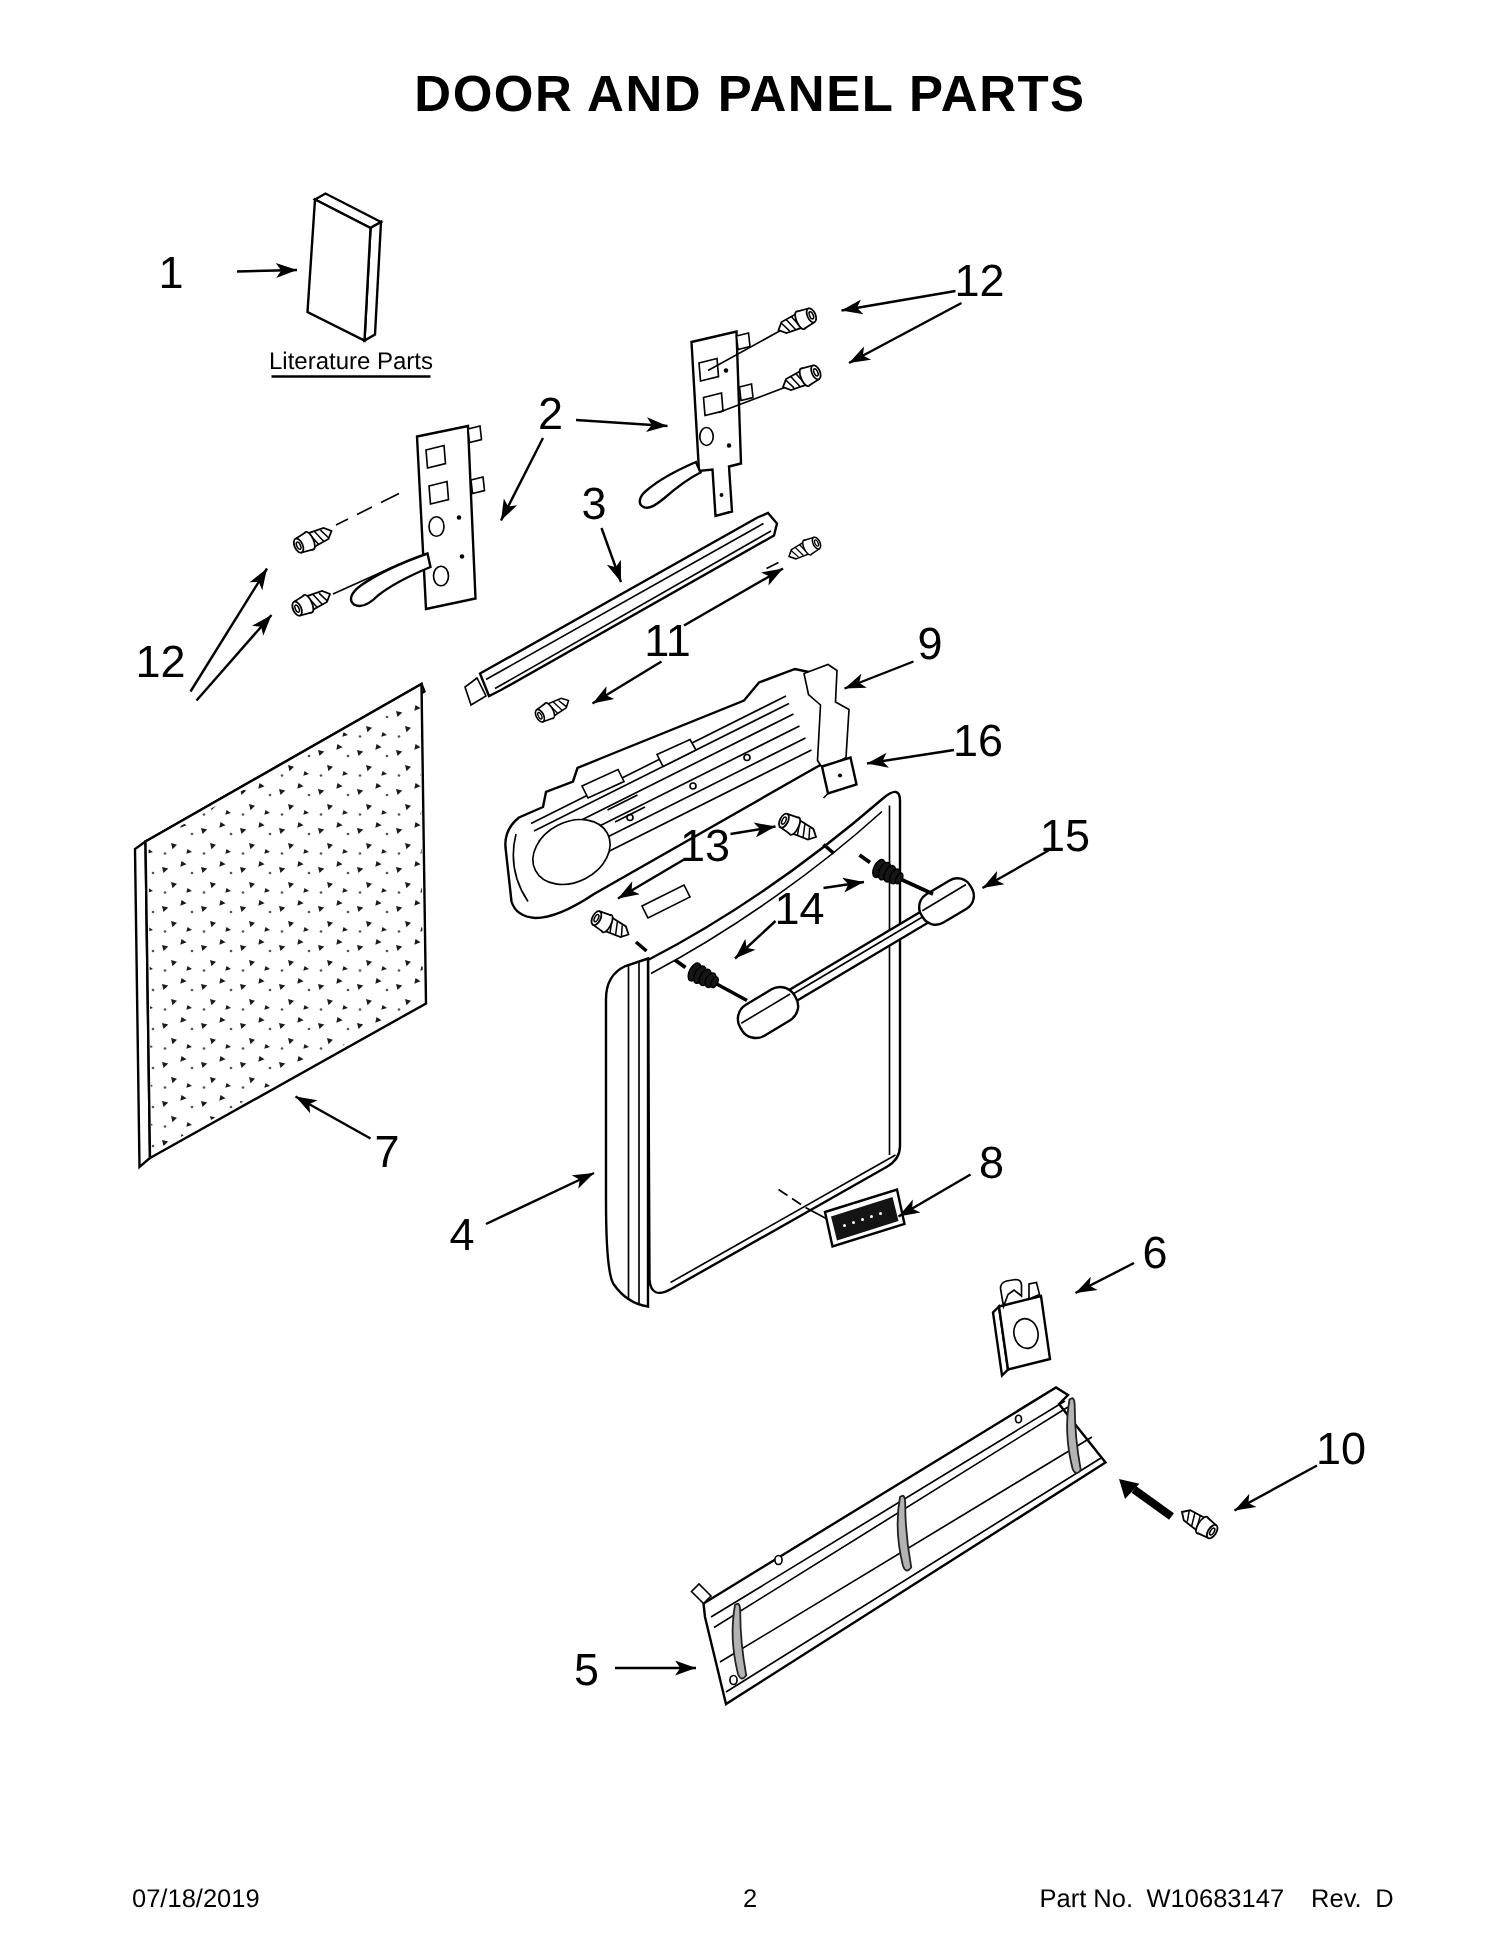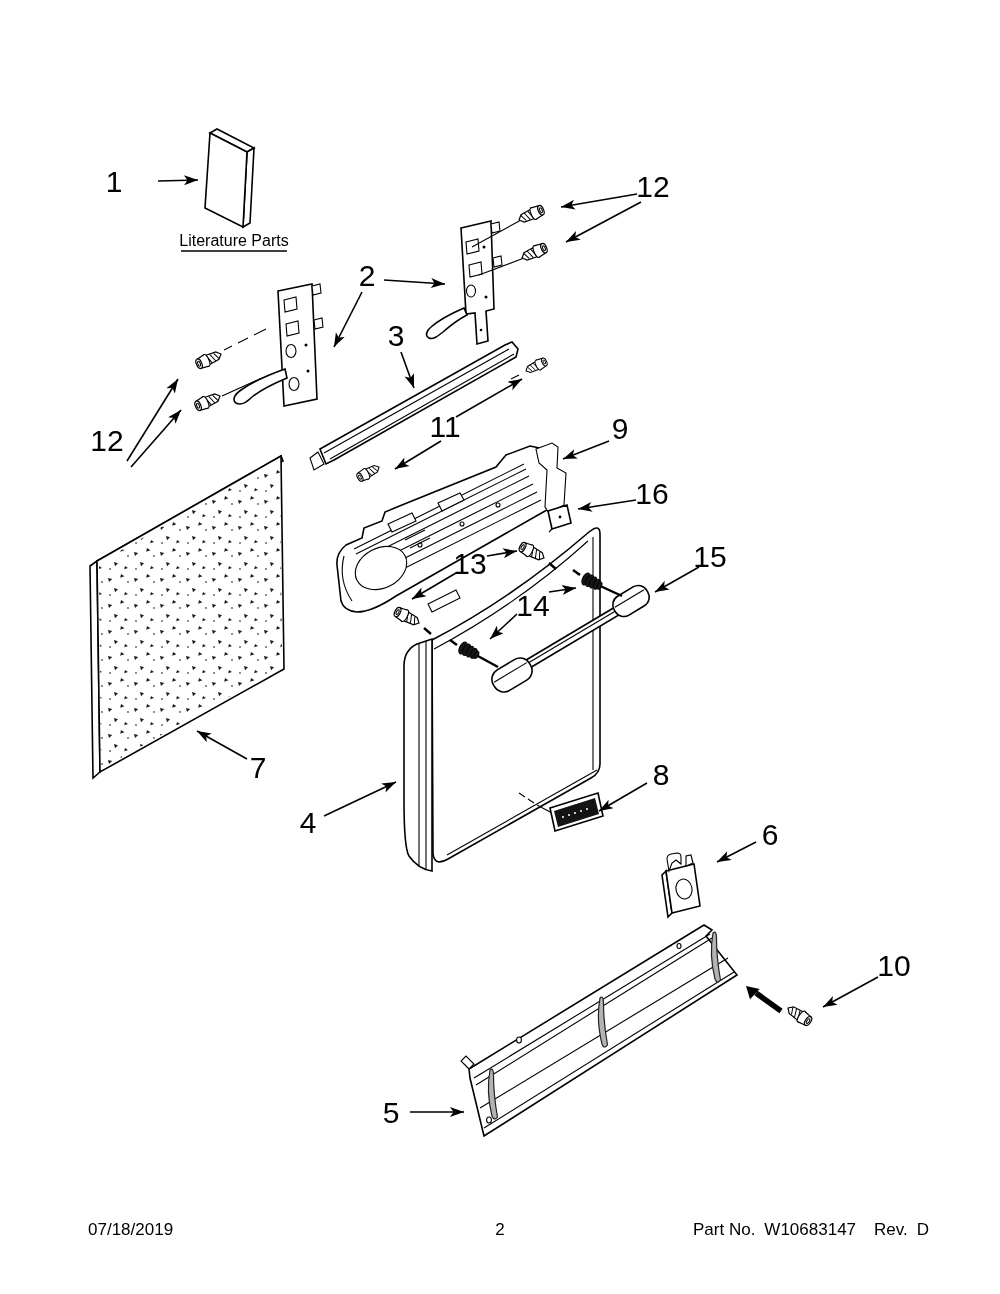--- a/index.html
+++ b/index.html
@@ -1,39 +1,40 @@
 <!DOCTYPE html>
 <html><head>
 <meta charset="utf-8">
 <style>
   html,body{margin:0;padding:0;background:#ffffff;}
   .page{position:relative;width:1000px;height:1294px;background:#fff;overflow:hidden;
         font-family:"Liberation Sans",sans-serif;color:#000;}
   .title{position:absolute;top:44px;left:0;width:1000px;margin:0;text-align:center;
          font-size:34px;font-weight:bold;letter-spacing:1px;}
   .diagram{position:absolute;top:0;left:0;}
-  .footer span{position:absolute;font-size:17px;top:1220px;}
+  .footer span{position:absolute;font-size:17px;top:1256px;}
   .f-date{left:88px;}
   .f-page{left:0;width:1000px;text-align:center;}
   .f-part{left:693px;}
   .f-part b{font-weight:normal;margin-left:9px;}
   svg text{font-family:"Liberation Sans",sans-serif;fill:#000;}
   .callout{font-size:30px;}
   .cap{font-size:16px;}
   .ln{stroke:#000;stroke-width:1.6;fill:none;}
   .ln2{stroke:#000;stroke-width:1.1;fill:none;}
   .wh{fill:#fff;stroke:#000;stroke-width:1.6;}
   .wh2{fill:#fff;stroke:#000;stroke-width:1.1;}
   .arrow{stroke:#000;stroke-width:1.6;fill:none;marker-end:url(#ah);}
 </style>
 </head>
 <body>
 
 <div class="page">
 
+  <h1 class="title">DOOR AND PANEL PARTS</h1>
 
   <svg class="diagram" width="1000" height="1294" viewBox="0 0 1000 1294" xmlns="http://www.w3.org/2000/svg">
     <defs>
       <marker id="ah" markerUnits="userSpaceOnUse" markerWidth="17" markerHeight="12" refX="15" refY="5" orient="auto">
         <path d="M1,0 L15,5 L1,10 L4.5,5 Z" fill="#000"></path>
       </marker>
       <pattern id="speck" width="26" height="26" patternUnits="userSpaceOnUse">
         <path d="M4,6 l4.2,1 l-3.2,3 z" fill="#1c1c1c"></path>
         <path d="M17,2 l3.4,2.2 l-4.2,1.6 z" fill="#1c1c1c"></path>
         <path d="M10,16 l4,1.2 l-3,3 z" fill="#1c1c1c"></path>

